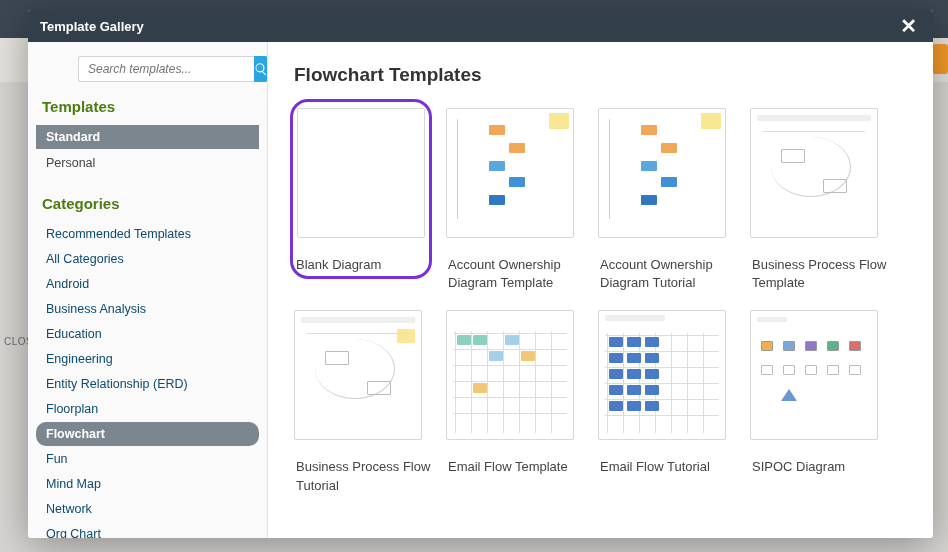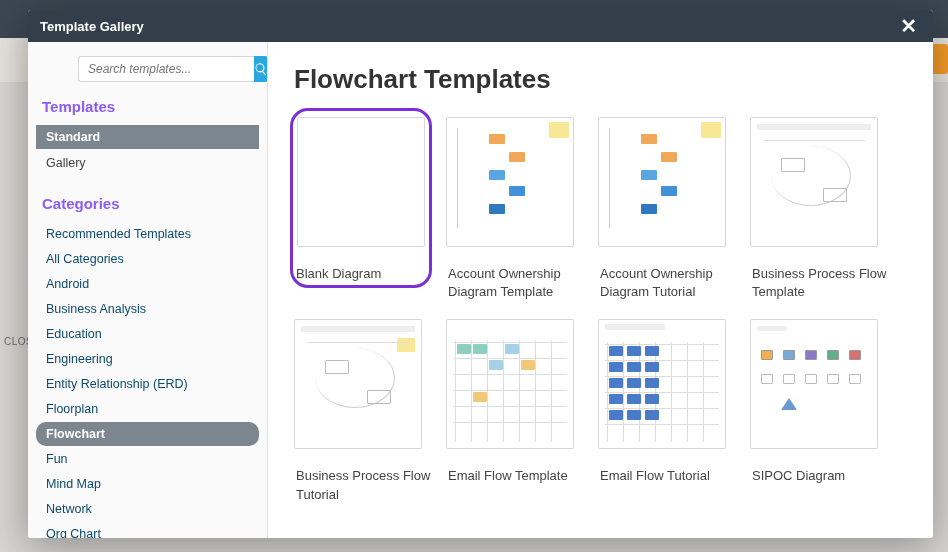--- a/index.html
+++ b/index.html
@@ -118,21 +118,21 @@
     border-radius: 0 3px 3px 0;
     display: flex;
     align-items: center;
     justify-content: center;
     cursor: pointer;
   }
   .search-btn svg { width: 14px; height: 14px; fill: #fff; }
   .section-heading {
     font-size: 15px;
     font-weight: 700;
-    color: #8b5cf6;
+    color: #4d7c0f;
     padding: 0 14px 10px 14px;
   }
   .pill-list { padding: 0 8px 18px 8px; }
   .pill {
     font-size: 12.5px;
     color: #444;
     padding: 5px 10px;
     border-radius: 0;
     cursor: pointer;
     margin-bottom: 2px;
@@ -158,21 +158,21 @@
     background: #7b868f;
     color: #fff;
     font-weight: 600;
   }
   .main {
     flex: 1;
     padding: 22px 26px 0 26px;
     overflow-y: auto;
   }
   .main-title {
-    font-size: 26px;
+    font-size: 19px;
     font-weight: 700;
     color: #333;
     margin-bottom: 22px;
   }
   .grid {
     display: grid;
     grid-template-columns: repeat(4, 138px);
     gap: 18px 14px;
   }
   .card {
@@ -257,21 +257,21 @@
         <button class="search-btn">
           <svg viewBox="0 0 24 24">
               <path d="M10 2a8 8 0 015.3 13.9l5.4 5.4-1.4 1.4-5.4-5.4A8 8 0 1110 2zm0 2a6 6 0 100 12 6 6 0 000-12z"></path>
             </svg>
         </button>
       </div>
 
       <div class="section-heading">Templates</div>
       <div class="pill-list" id="tpl-list">
           <div class="pill active">Standard</div>
-          <div class="pill">Gallery</div>
+          <div class="pill">Personal</div>
         </div>
 
       <div class="section-heading">Categories</div>
       <div class="cat-list" id="cat-list">
           <div class="cat-item">Recommended Templates</div>
           <div class="cat-item">All Categories</div>
           <div class="cat-item">Android</div>
           <div class="cat-item">Business Analysis</div>
           <div class="cat-item">Education</div>
           <div class="cat-item">Engineering</div>

